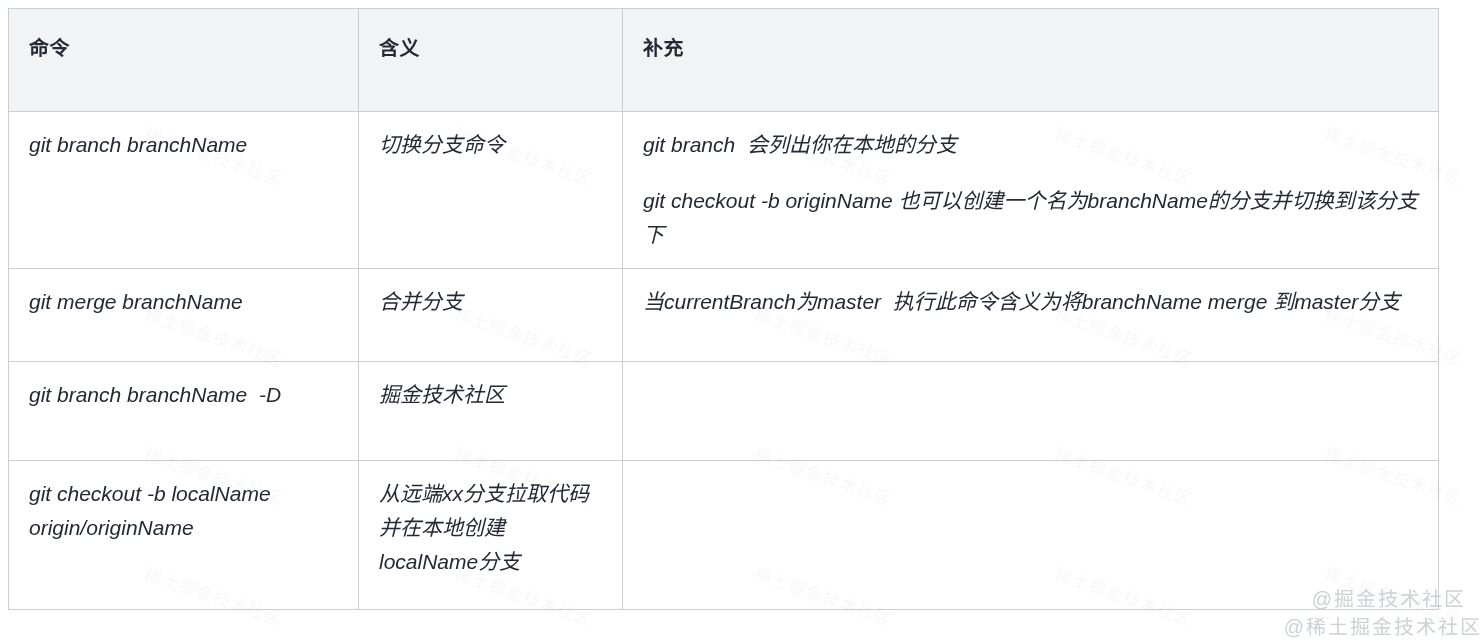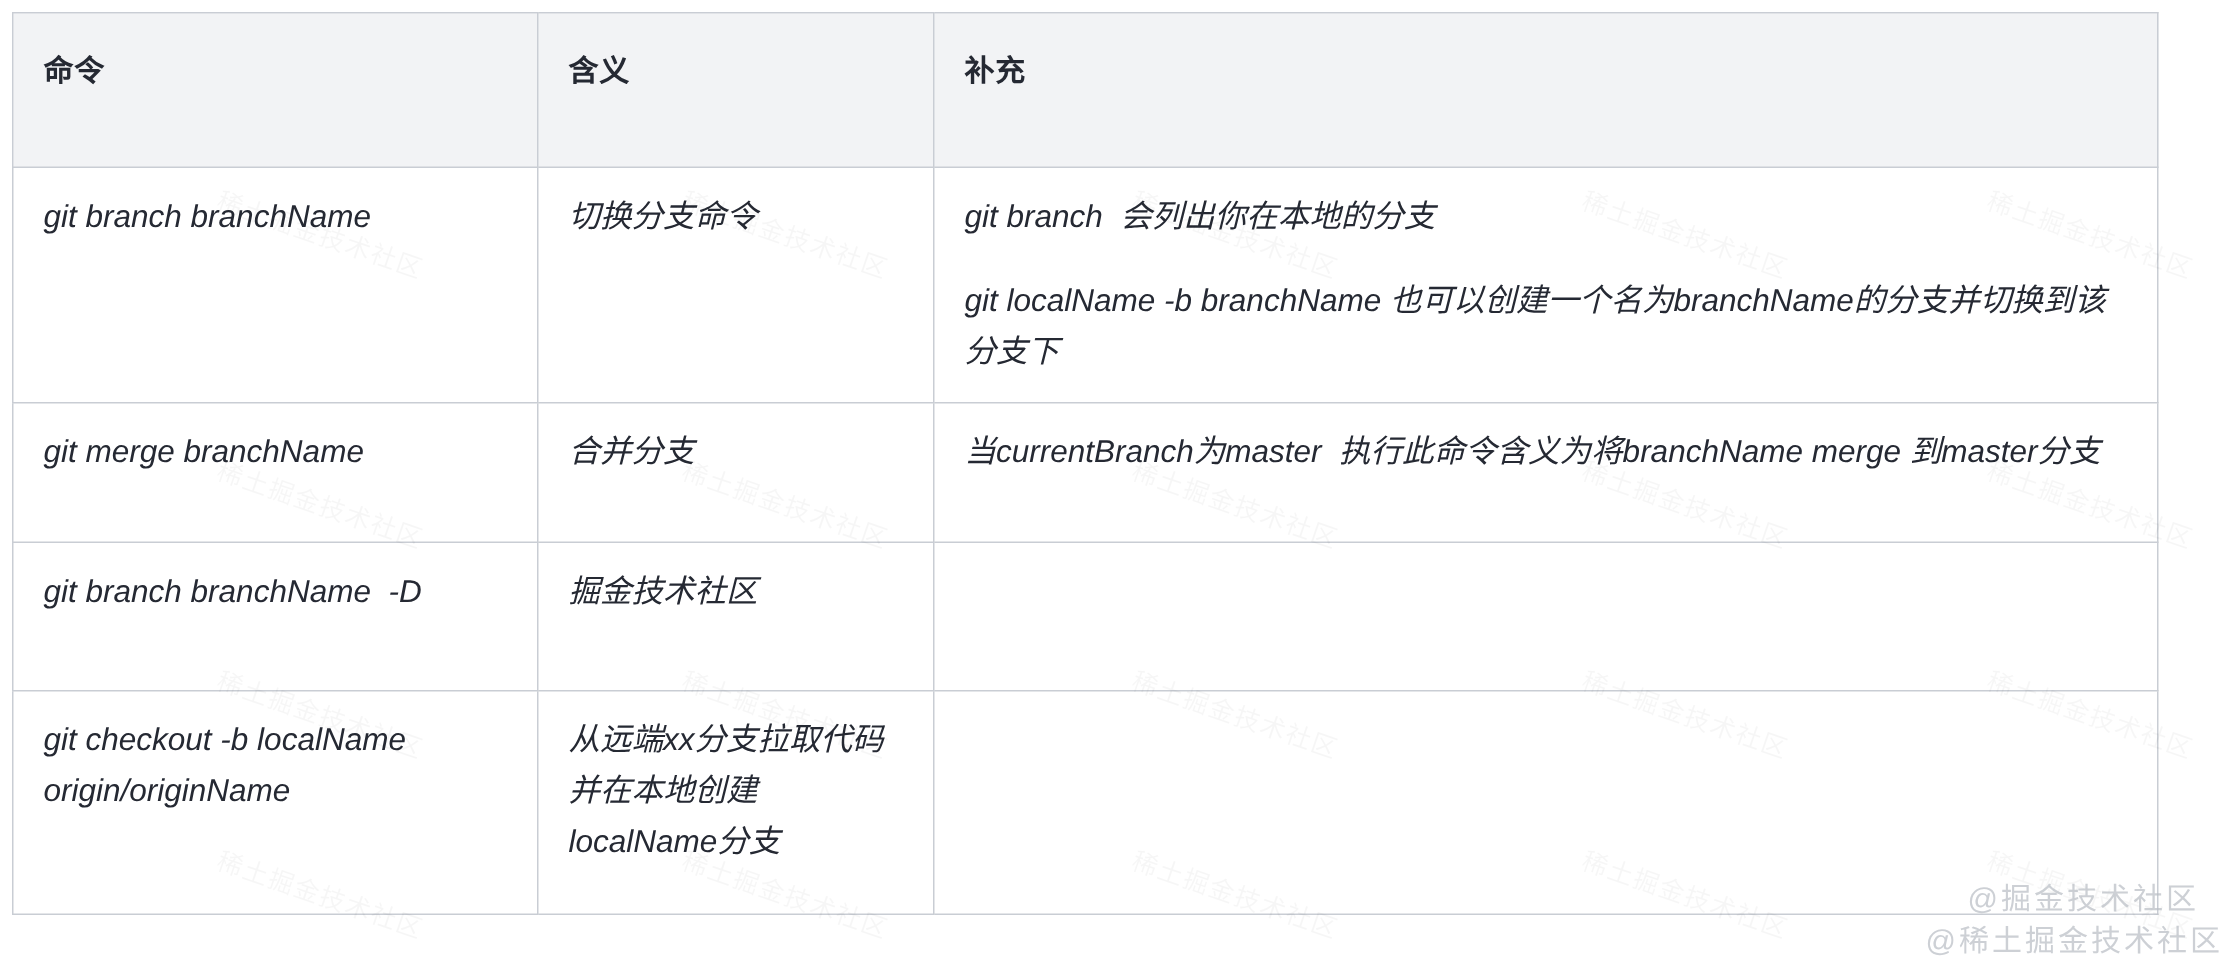--- a/index.html
+++ b/index.html
@@ -140,21 +140,21 @@
 
         <tr class="row-0">
           <td>
             <p class="cell-para nowrap-mid">git branch branchName</p>
           </td>
           <td>
             <p class="cell-para">切换分支命令</p>
           </td>
           <td>
             <p class="cell-para nowrap-mid">git branch  会列出你在本地的分支</p>
-            <p class="cell-para nowrap-mid">git localName -b branchName 也可以创建一个名为branchName的分支并切换到该分支下</p>
+            <p class="cell-para nowrap-mid">git checkout -b originName 也可以创建一个名为branchName的分支并切换到该分支下</p>
           </td>
         </tr>
 
 
         <tr class="row-2">
           <td>
             <p class="cell-para nowrap-mid">git merge branchName</p>
           </td>
           <td>
             <p class="cell-para">合并分支</p>

